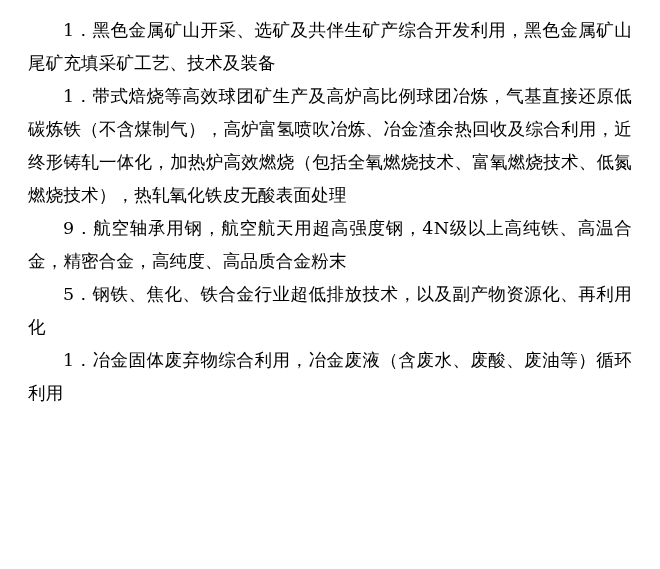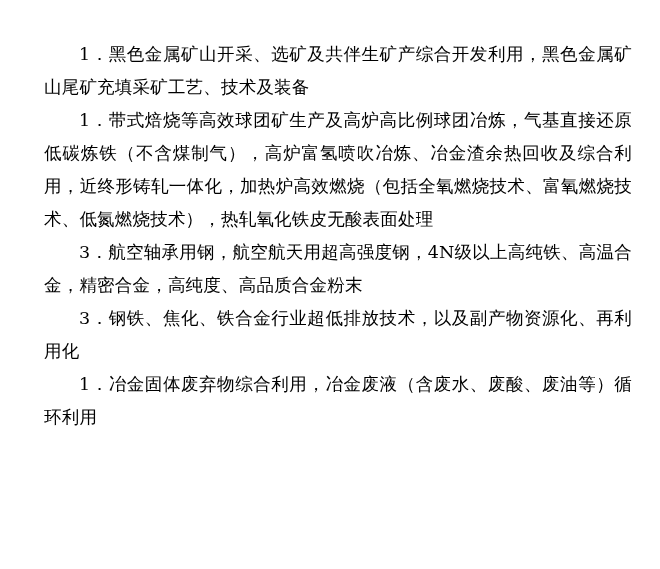--- a/index.html
+++ b/index.html
@@ -11,36 +11,35 @@
     height: 569px;
     background: #ffffff;
     font-family: "DejaVu Serif", "Liberation Serif", serif;
     color: #000000;
     overflow: hidden;
   }
   .page {
     width: 660px;
     height: 443px;
     box-sizing: border-box;
-    padding: 14px 28px 0 44px;
-    margin-top: 24px;
+    padding: 14px 28px 0 28px;
   }
   .para {
     font-size: 17.5px;
     line-height: 33px;
     text-align: justify;
     text-justify: inter-ideograph;
     text-indent: 2em;
     margin: 0 0 0 0;
     letter-spacing: 0.2px;
     word-break: break-all;
   }
 </style>
 </head>
 <body>
 
 <div class="page">
   <p class="para">1．黑色金属矿山开采、选矿及共伴生矿产综合开发利用，黑色金属矿山尾矿充填采矿工艺、技术及装备</p>
   <p class="para">1．带式焙烧等高效球团矿生产及高炉高比例球团冶炼，气基直接还原低碳炼铁（不含煤制气），高炉富氢喷吹冶炼、冶金渣余热回收及综合利用，近终形铸轧一体化，加热炉高效燃烧（包括全氧燃烧技术、富氧燃烧技术、低氮燃烧技术），热轧氧化铁皮无酸表面处理</p>
-  <p class="para">3．航空轴承用钢，航空航天用超高强度钢，4N级以上高纯铁、高温合金，精密合金，高纯度、高品质合金粉末</p>
-  <p class="para">3．钢铁、焦化、铁合金行业超低排放技术，以及副产物资源化、再利用化</p>
+  <p class="para">9．航空轴承用钢，航空航天用超高强度钢，4N级以上高纯铁、高温合金，精密合金，高纯度、高品质合金粉末</p>
+  <p class="para">5．钢铁、焦化、铁合金行业超低排放技术，以及副产物资源化、再利用化</p>
   <p class="para">1．冶金固体废弃物综合利用，冶金废液（含废水、废酸、废油等）循环利用</p>
 </div>
 
 </body></html>

